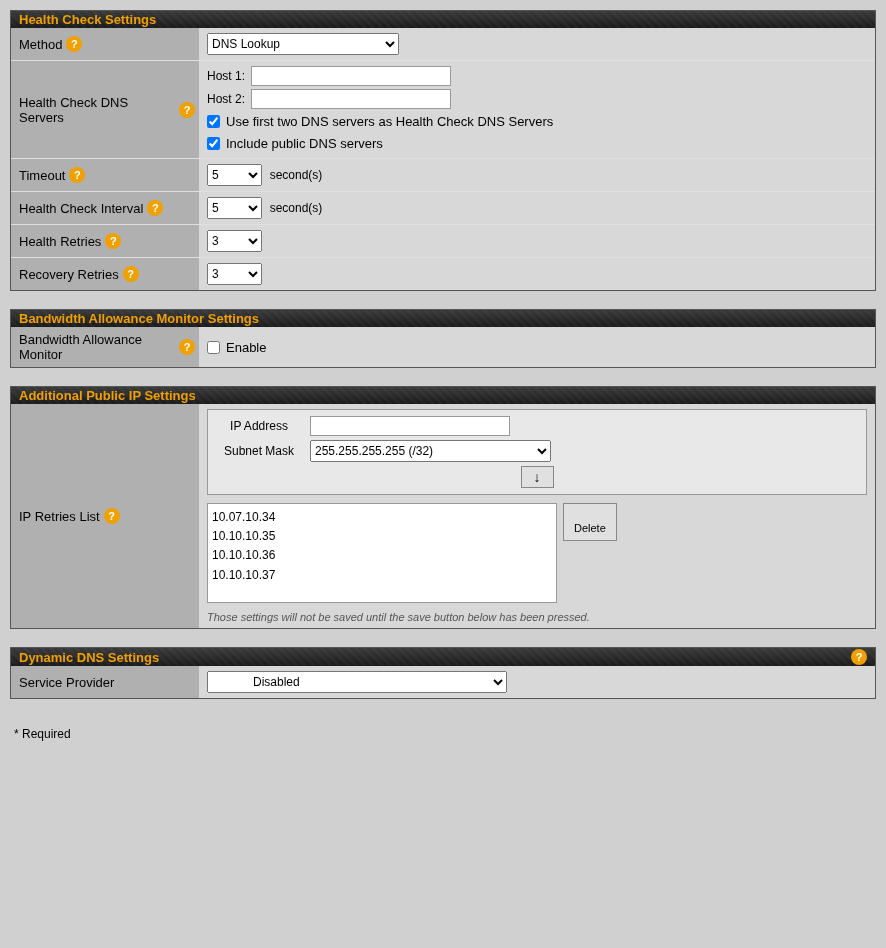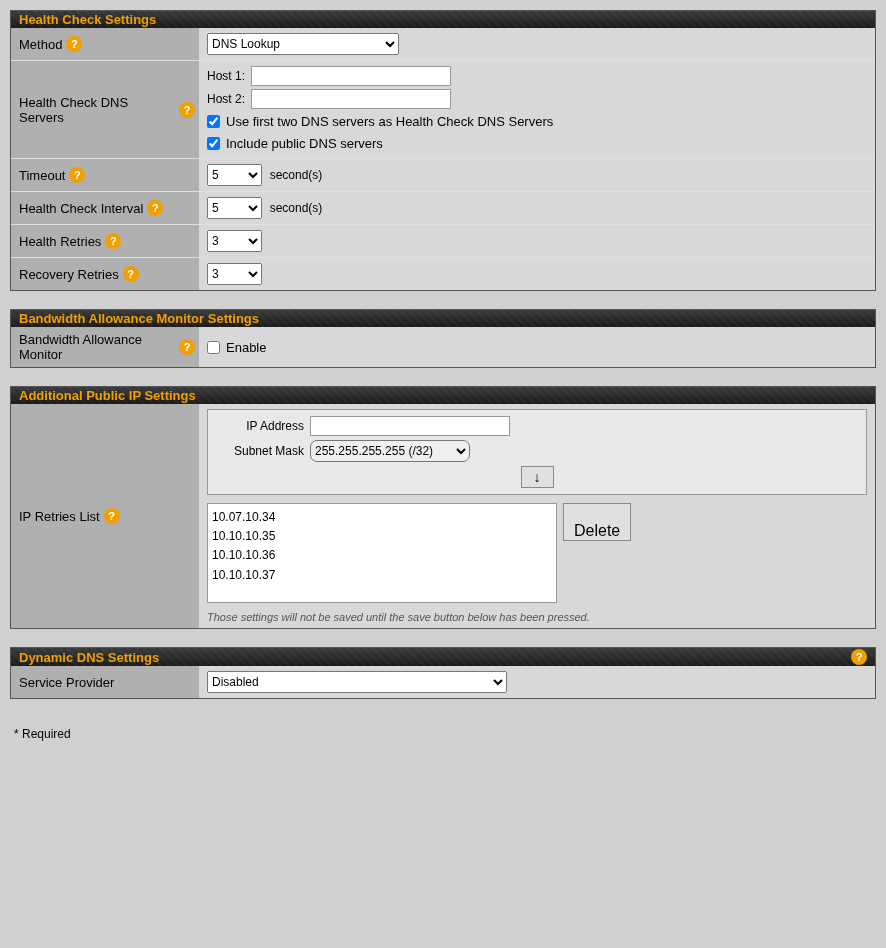--- a/index.html
+++ b/index.html
@@ -93,20 +93,21 @@
     select.medium-select {
       width: 192px;
       height: 22px;
       font-size: 12px;
     }
 
     select.long-select {
       width: 300px;
       height: 22px;
       font-size: 12px;
+      padding-left: 41px;
     }
 
     input.text-input {
       height: 20px;
       width: 200px;
       border: 1px solid #999;
       padding: 1px 4px;
       font-size: 12px;
     }
 
@@ -155,21 +156,21 @@
     .ip-input-row {
       display: flex;
       align-items: center;
       gap: 6px;
       margin-bottom: 4px;
       font-size: 12px;
     }
 
     .ip-input-row label {
       width: 90px;
-      text-align: right;
+      text-align: center;
     }
 
     .ip-input-field {
       height: 20px;
       width: 200px;
       border: 1px solid #999;
       padding: 1px 4px;
       font-size: 12px;
     }
 
@@ -200,21 +201,21 @@
       padding: 4px;
       font-size: 12px;
       line-height: 1.6;
     }
 
     .delete-button {
       background: #e0e0e0;
       border: 1px solid #888;
       cursor: pointer;
       padding: 18px 10px;
-      font-size: 16px;
+      font-size: 11px;
       height: 26px;
     }
 
     .save-note {
       font-size: 11px;
       color: #555;
       margin-top: 4px;
       font-style: italic;
     }
 
@@ -399,21 +400,21 @@
       </td>
       <td class="control-cell">
         <div class="ip-address-section">
           <div class="ip-input-table">
             <div class="ip-input-row">
               <label>IP Address</label>
               <input class="ip-input-field" type="text" value="" style="">
             </div>
             <div class="ip-input-row">
               <label>Subnet Mask</label>
-              <select style="width:160px;height:22px;font-size:12px;border-radius:7px;">
+              <select style="width:241px;height:22px;font-size:12px;">
                 <option>255.255.255.255 (/32)</option>
                 <option>255.255.255.0 (/24)</option>
                 <option>255.255.0.0 (/16)</option>
                 <option>255.0.0.0 (/8)</option>
               </select>
             </div>
             <div style="display:flex;justify-content:center;margin-top:2px;">
               <button class="down-arrow-btn">↓</button>
             </div>
           </div>

